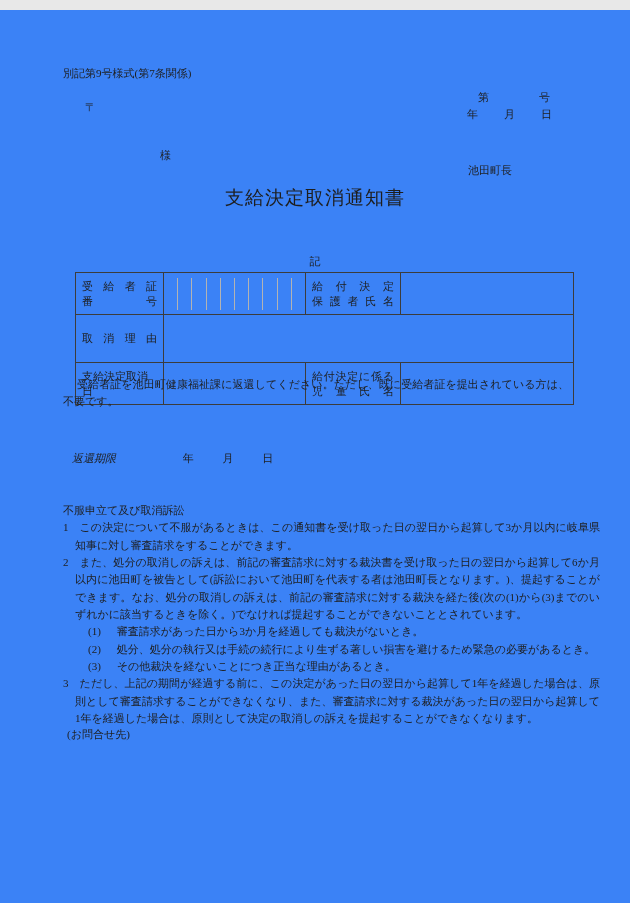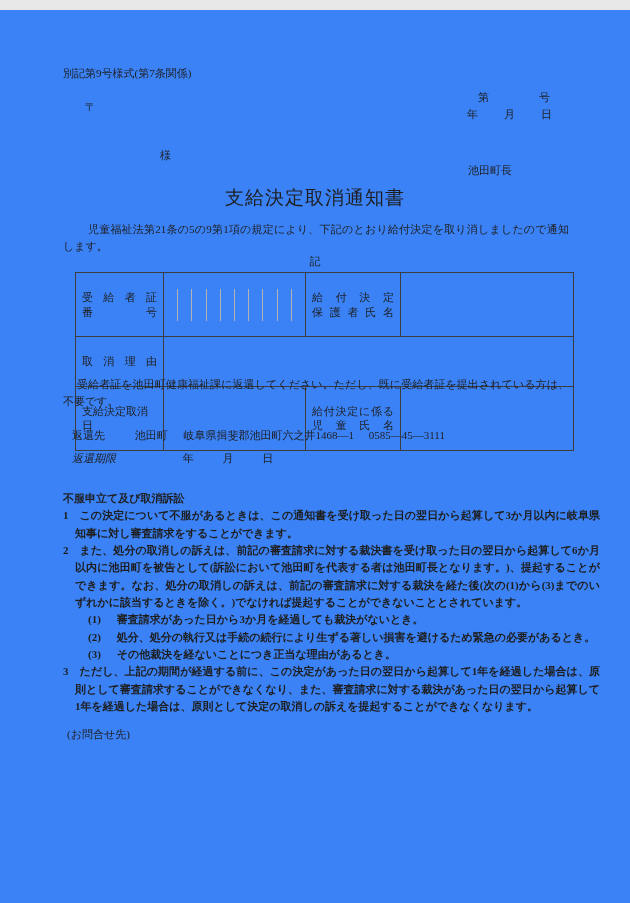--- a/index.html
+++ b/index.html
@@ -29,41 +29,41 @@
   .record-mark{left:0;right:0;top:244px;text-align:center;}
 
   
   .notice-table{
     left:75px;top:262px;
     border-collapse:collapse;
     table-layout:fixed;
   }
   .notice-table td{
     border:1px solid #3c3c3c;
-    padding:17px 6px;
+    padding:6px 6px;
     vertical-align:middle;
     font-size:11px;
   }
   .notice-table .lbl{line-height:14.5px;}
   .jl{text-align:justify;text-align-last:justify;}
   td.boxes-cell{padding:0;}
   .digit-boxes{display:flex;width:100%;height:100%;}
   .digit-box{flex:1;border-right:1px solid #b3b3b3;}
   .digit-box:last-child{border-right:none;}
 
   .return-note{left:63px;width:506px;top:366px;text-indent:14px;line-height:17px;text-align:justify;}
   .return-to{left:72px;top:418px;}
   .return-to .rlabel{margin-right:27px;}
   .return-to .rname{margin-right:13px;}
   .return-to .rphone{margin-left:12px;}
   .return-deadline{left:72px;top:441px;}
   .return-deadline .rlabel{display:inline-block;width:108px;font-style:italic;}
   .return-deadline .unit{margin-right:26px;}
 
-  .appeal{left:63px;top:480px;width:537px;line-height:17.35px;text-align:justify;font-weight:bold;}
+  .appeal{left:63px;top:492px;width:537px;line-height:17.35px;text-align:justify;}
   .item{padding-left:12px;text-indent:-12px;}
   .inum{margin-right:11px;}
   .sub{margin-left:25px;}
   .snum{margin-right:16px;}
 
   .contact{left:63px;top:716px;line-height:17.3px;}
   .contact .c-heading{padding-left:4px;}
   .clabel{display:inline-block;width:64px;letter-spacing:1px;}
   .c-postal{margin-right:9px;}
   .fax-label{margin-left:12px;}
@@ -88,21 +88,20 @@
     <span>月</span>
     <span>日</span>
   </div>
 
   <div class="abs honorific">様</div>
 
   <div class="abs sender">池田町長</div>
 
   <div class="abs doc-title">支給決定取消通知書</div>
 
-  <div class="abs intro">児童福祉法第21条の5の9第1項の規定により、下記のとおり給付決定を取り消しましたので通知します。</div>
 
   <div class="abs record-mark">記</div>
 
   <table class="abs notice-table">
     <colgroup>
       <col style="width:88px">
         <col style="width:142px">
         <col style="width:95px">
         <col style="width:173px">
     </colgroup>
@@ -147,26 +146,20 @@
         <div class="jl">給付決定に係る</div>
         <div class="jl">児童氏名</div>
       </td>
       <td></td>
     </tr>
   </tbody>
     </table>
 
   <div class="abs return-note">受給者証を池田町健康福祉課に返還してください。ただし、既に受給者証を提出されている方は、不要です。</div>
 
-  <div class="abs return-to">
-    <span class="rlabel">返還先</span>
-    <span class="rname">池田町</span>
-    <span>岐阜県揖斐郡池田町六之井1468―1</span>
-    <span class="rphone">0585―45―3111</span>
-  </div>
 
   <div class="abs return-deadline">
     <span class="rlabel">返還期限</span>
     <span class="unit">年</span>
     <span class="unit">月</span>
     <span>日</span>
   </div>
 
   <div class="abs appeal">
     <div>不服申立て及び取消訴訟</div>

